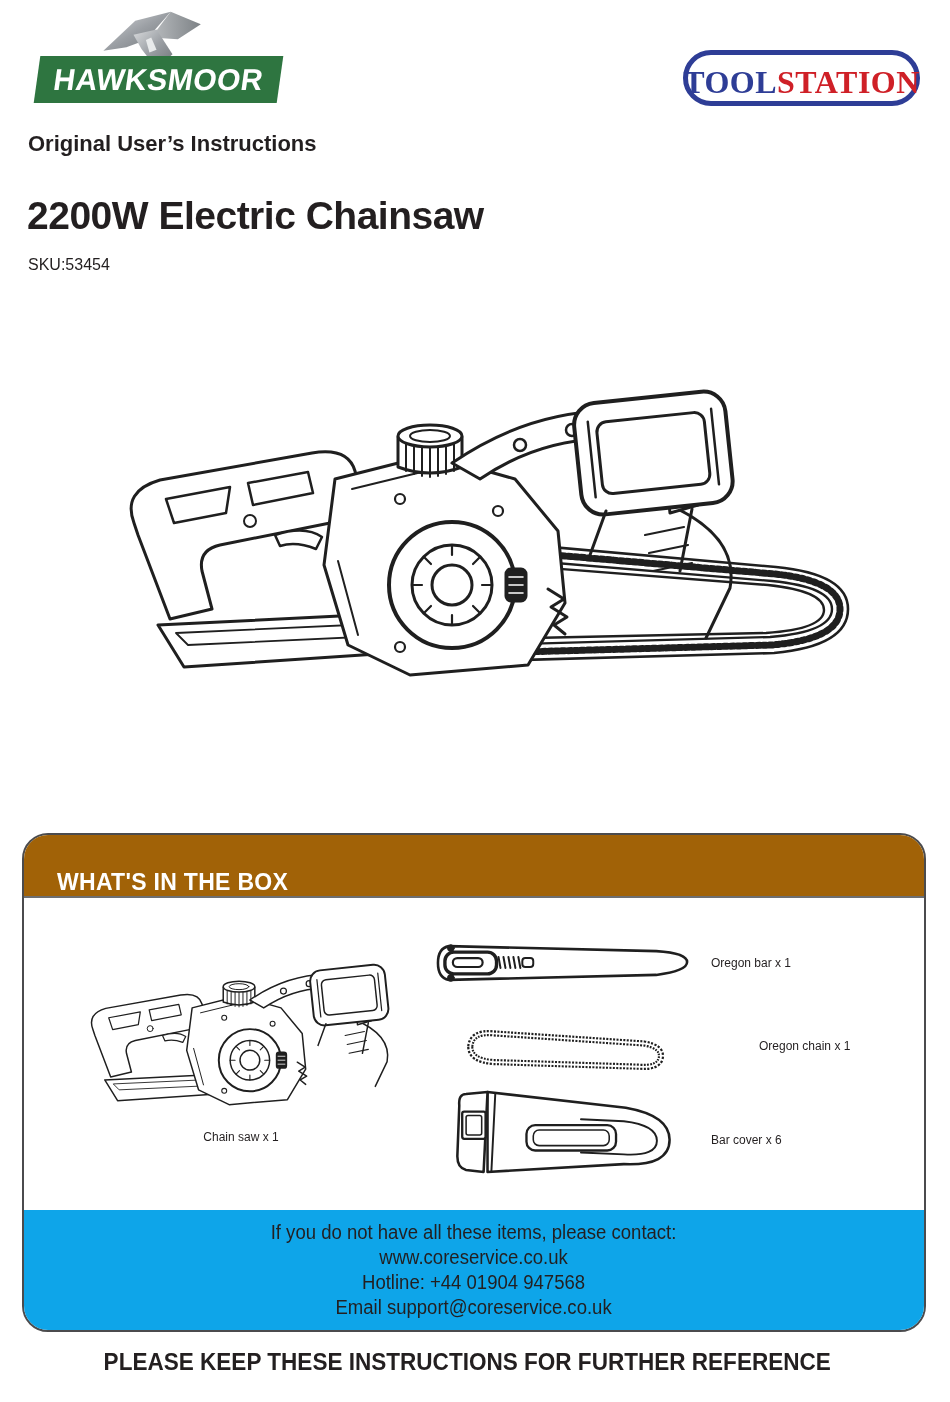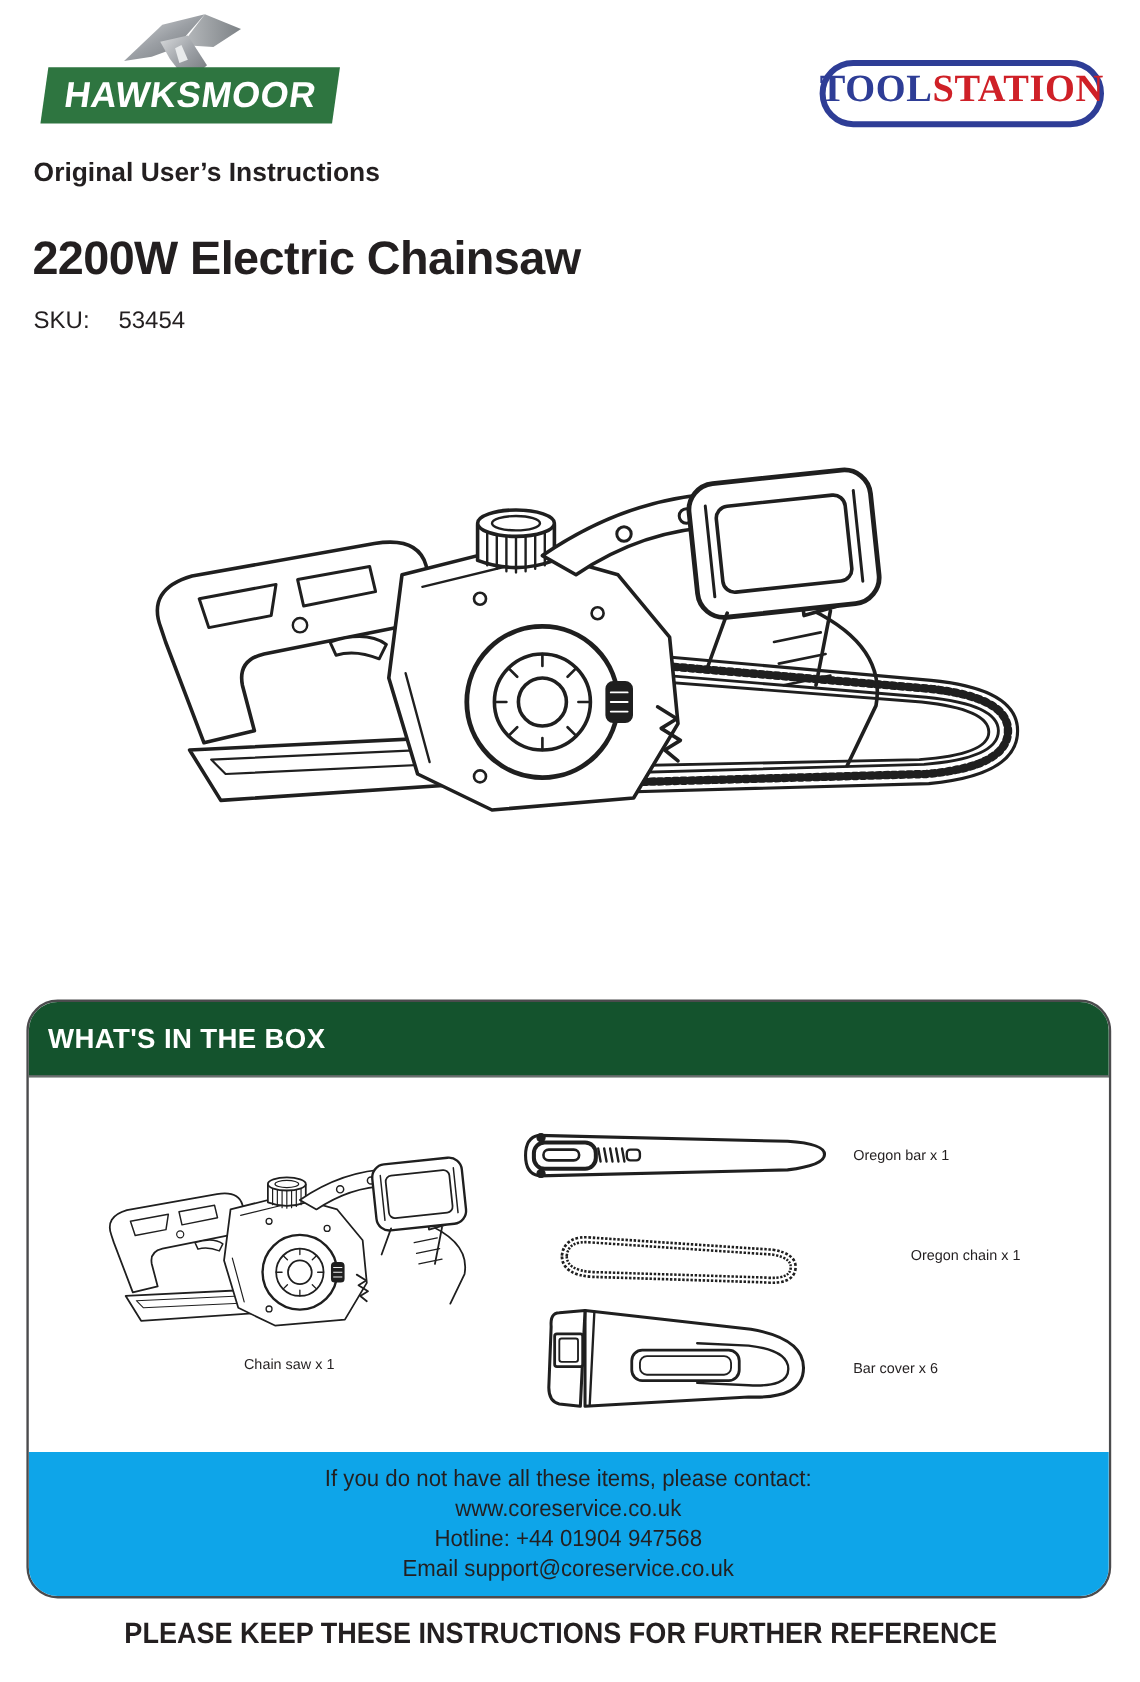--- a/index.html
+++ b/index.html
@@ -13,40 +13,40 @@
   .hm-box{
     position:absolute;left:2px;top:46px;width:243px;height:47px;
     background:#2e7540;transform:skewX(-8deg);
     display:flex;align-items:center;justify-content:center;
   }
   .hm-text{font-weight:bold;font-size:30px;color:#ffffff;letter-spacing:0.5px;}
   
   .ts-logo{
     position:absolute;left:683px;top:50px;width:237px;height:56px;
     border:5px solid #2e3d96;border-radius:30px;box-sizing:border-box;
-    display:flex;align-items:flex-start;justify-content:center;background:#ffffff;
+    display:flex;align-items:flex-end;justify-content:center;background:#ffffff;
   }
   .ts-text{font-family:"Liberation Serif",serif;font-weight:bold;font-size:32px;letter-spacing:0.5px;}
   .ts-tool{color:#2e3d96;}
   .ts-station{color:#cf2027;}
   
   .doc-type{position:absolute;left:28px;top:131px;font-size:22px;font-weight:bold;}
   .product-title{position:absolute;left:27px;top:194px;font-size:39px;font-weight:bold;letter-spacing:-0.5px;}
-  .sku-row{position:absolute;left:28px;top:256px;font-size:20px;display:flex;gap:24px;align-items:center;}
+  .sku-row{position:absolute;left:28px;top:256px;font-size:16px;display:flex;gap:0;align-items:center;}
   
   .main-ill{position:absolute;left:100px;top:383px;width:760px;height:320px;}
   
   .box{
     position:absolute;left:22px;top:833px;width:904px;height:499px;
     border:2px solid #4b4b4d;border-radius:26px;box-sizing:border-box;
     overflow:hidden;background:#ffffff;
   }
   .box-header{
-    height:61px;background:#14532d;border-bottom:2px solid #6d6e70;
-    display:flex;align-items:center;padding-left:16px;
+    height:61px;background:#a16207;border-bottom:2px solid #6d6e70;
+    display:flex;align-items:flex-end;padding-left:33px;
   }
   .box-header-title{color:#ffffff;font-size:23px;font-weight:bold;letter-spacing:0.3px;}
   .box-body{position:relative;height:312px;background:#ffffff;}
   .mini-saw{position:absolute;left:62px;top:40px;width:310px;height:200px;}
   .bar-ill{position:absolute;left:409px;top:38px;width:268px;height:54px;}
   .chain-ill{position:absolute;left:404px;top:116px;width:272px;height:62px;}
   .cover-ill{position:absolute;left:409px;top:186px;width:258px;height:96px;}
   .item-label{position:absolute;font-size:12px;color:#231f20;}
   .lbl-saw{left:92px;top:232px;width:250px;text-align:center;}
   .lbl-bar{left:687px;top:58px;}

